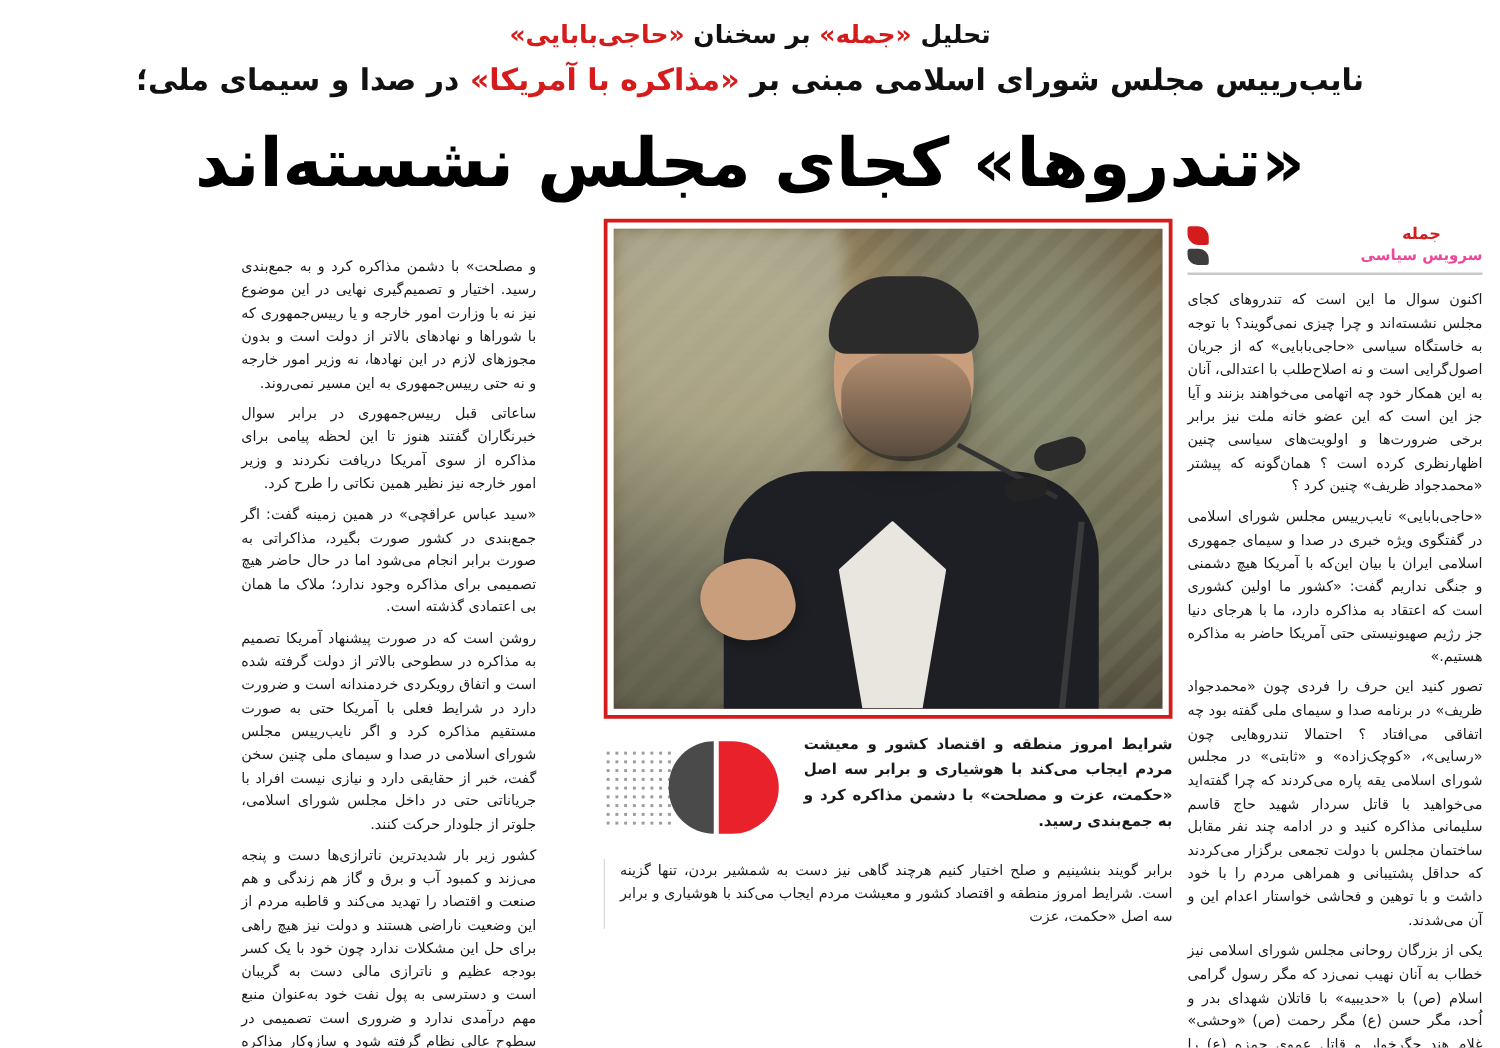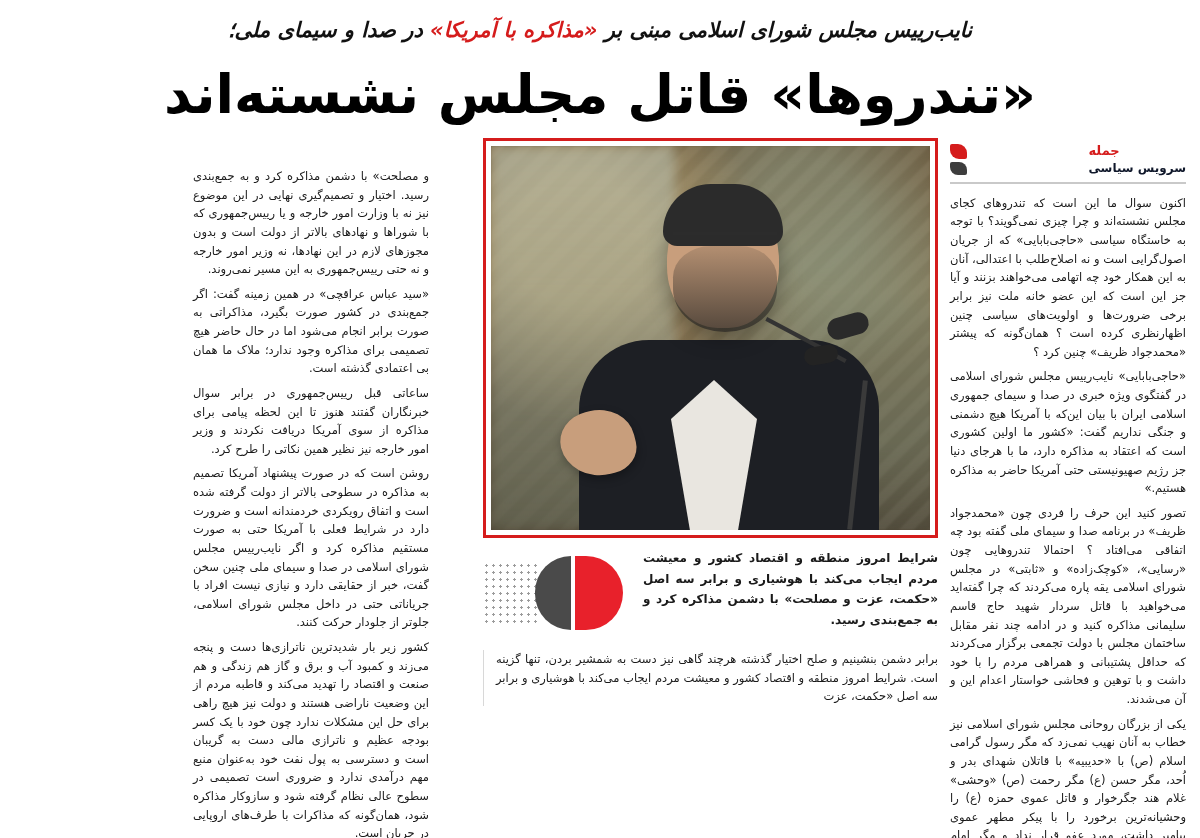--- a/index.html
+++ b/index.html
@@ -33,26 +33,25 @@
     font-weight: bold;
     line-height: 1.5;
     color: #111;
     margin: 2px 0 0 0;
     letter-spacing: 0;
   }
   .kicker .hl {
     color: #d51c1c;
   }
   .kicker2 {
-    font-size: 21px;
+    font-size: 24px;
     font-weight: bold;
     line-height: 1.55;
     color: #111;
     margin: 4px 0 0 0;
-    font-style: italic;
   }
   .kicker2 .hl {
     color: #d51c1c;
   }
   .headline {
     font-size: 54px;
     font-weight: bold;
     line-height: 1.25;
     margin: 14px 0 10px 0;
     color: #000;
@@ -84,30 +83,30 @@
   }
   .brandbar {
     display: flex;
     align-items: flex-start;
     justify-content: space-between;
     border-bottom: 2px solid #c9c9c9;
     padding-bottom: 6px;
     margin-bottom: 10px;
   }
   .brand-text {
-    text-align: left;
+    text-align: center;
     line-height: 1.35;
   }
   .brand-name {
     color: #d51c1c;
     font-weight: bold;
     font-size: 13px;
   }
   .brand-sub {
-    color: #0f172a;
+    color: #ec4899;
     font-size: 12px;
     font-weight: bold;
   }
   .brand-marks {
     display: flex;
     flex-direction: column;
     gap: 3px;
     align-items: center;
     margin-right: 6px;
     padding-top: 2px;
@@ -308,24 +307,27 @@
     background: #d8d8d8;
     align-self: stretch;
   }
 </style>
 </head>
 <body>
 
 <div class="page">
 
   <div class="header">
+    <div class="kicker">
+      <span>تحلیل </span><span class="hl">«جمله»</span><span> بر سخنان </span><span class="hl">«حاجی‌بابایی»</span>
+    </div>
     <div class="kicker2">
       <span>نایب‌رییس مجلس شورای اسلامی مبنی بر </span><span class="hl">«مذاکره با آمریکا»</span><span> در صدا و سیمای ملی؛</span>
     </div>
-    <h1 class="headline">«تندروها» قاتل مجلس نشسته‌اند</h1>
+    <h1 class="headline">«تندروها» کجای مجلس نشسته‌اند</h1>
   </div>
 
   <div class="body-area">
 
     <div class="col col-right">
       <div class="brandbar">
         <div class="brand-text">
           <div class="brand-name">جمله</div>
           <div class="brand-sub">سرویس سیاسی</div>
         </div>
@@ -363,28 +365,28 @@
       <div class="caption-row">
         <div class="caption-text">شرایط امروز منطقه و اقتصاد کشور و معیشت مردم ایجاب می‌کند با هوشیاری و برابر سه اصل «حکمت، عزت و مصلحت» با دشمن مذاکره کرد و به جمع‌بندی رسید.</div>
         <div class="logo-box">
           <div class="logo-dots"></div>
           <div class="logo-half-dark"></div>
           <div class="logo-half-red"></div>
         </div>
       </div>
 
       <div class="bottom-cols">
-        <div class="bcol">برابر دشمن بنشینیم و صلح اختیار گذشته هرچند گاهی نیز دست به شمشیر بردن، تنها گزینه است. شرایط امروز منطقه و اقتصاد کشور و معیشت مردم ایجاب می‌کند با هوشیاری و برابر سه اصل «حکمت، عزت</div>
+        <div class="bcol">برابر گویند بنشینیم و صلح اختیار کنیم هرچند گاهی نیز دست به شمشیر بردن، تنها گزینه است. شرایط امروز منطقه و اقتصاد کشور و معیشت مردم ایجاب می‌کند با هوشیاری و برابر سه اصل «حکمت، عزت</div>
         <div class="rule-v"></div>
       </div>
     </div>
 
     <div class="col col-left1">
       <p>و مصلحت» با دشمن مذاکره کرد و به جمع‌بندی رسید. اختیار و تصمیم‌گیری نهایی در این موضوع نیز نه با وزارت امور خارجه و یا رییس‌جمهوری که با شوراها و نهادهای بالاتر از دولت است و بدون مجوزهای لازم در این نهادها، نه وزیر امور خارجه و نه حتی رییس‌جمهوری به این مسیر نمی‌روند.</p>
+      <p>ساعاتی قبل رییس‌جمهوری در برابر سوال خبرنگاران گفتند هنوز تا این لحظه پیامی برای مذاکره از سوی آمریکا دریافت نکردند و وزیر امور خارجه نیز نظیر همین نکاتی را طرح کرد.</p>
       <p>«سید عباس عراقچی» در همین زمینه گفت: اگر جمع‌بندی در کشور صورت بگیرد، مذاکراتی به صورت برابر انجام می‌شود اما در حال حاضر هیچ تصمیمی برای مذاکره وجود ندارد؛ ملاک ما همان بی اعتمادی گذشته است.</p>
-      <p>ساعاتی قبل رییس‌جمهوری در برابر سوال خبرنگاران گفتند هنوز تا این لحظه پیامی برای مذاکره از سوی آمریکا دریافت نکردند و وزیر امور خارجه نیز نظیر همین نکاتی را طرح کرد.</p>
       <p>روشن است که در صورت پیشنهاد آمریکا تصمیم به مذاکره در سطوحی بالاتر از دولت گرفته شده است و اتفاق رویکردی خردمندانه است و ضرورت دارد در شرایط فعلی با آمریکا حتی به صورت مستقیم مذاکره کرد و اگر نایب‌رییس مجلس شورای اسلامی در صدا و سیمای ملی چنین سخن گفت، خبر از حقایقی دارد و نیازی نیست افراد با جریاناتی حتی در داخل مجلس شورای اسلامی، جلوتر از جلودار حرکت کنند.</p>
       <p>کشور زیر بار شدیدترین ناترازی‌ها دست و پنجه می‌زند و کمبود آب و برق و گاز هم زندگی و هم صنعت و اقتصاد را تهدید می‌کند و قاطبه مردم از این وضعیت ناراضی هستند و دولت نیز هیچ راهی برای حل این مشکلات ندارد چون خود با یک کسر بودجه عظیم و ناترازی مالی دست به گریبان است و دسترسی به پول نفت خود به‌عنوان منبع مهم درآمدی ندارد و ضروری است تصمیمی در سطوح عالی نظام گرفته شود و سازوکار مذاکره شود، همان‌گونه که مذاکرات با طرف‌های اروپایی در جریان است.</p>
 
     </div>
 
   </div>
 </div>
 
 </body></html>

